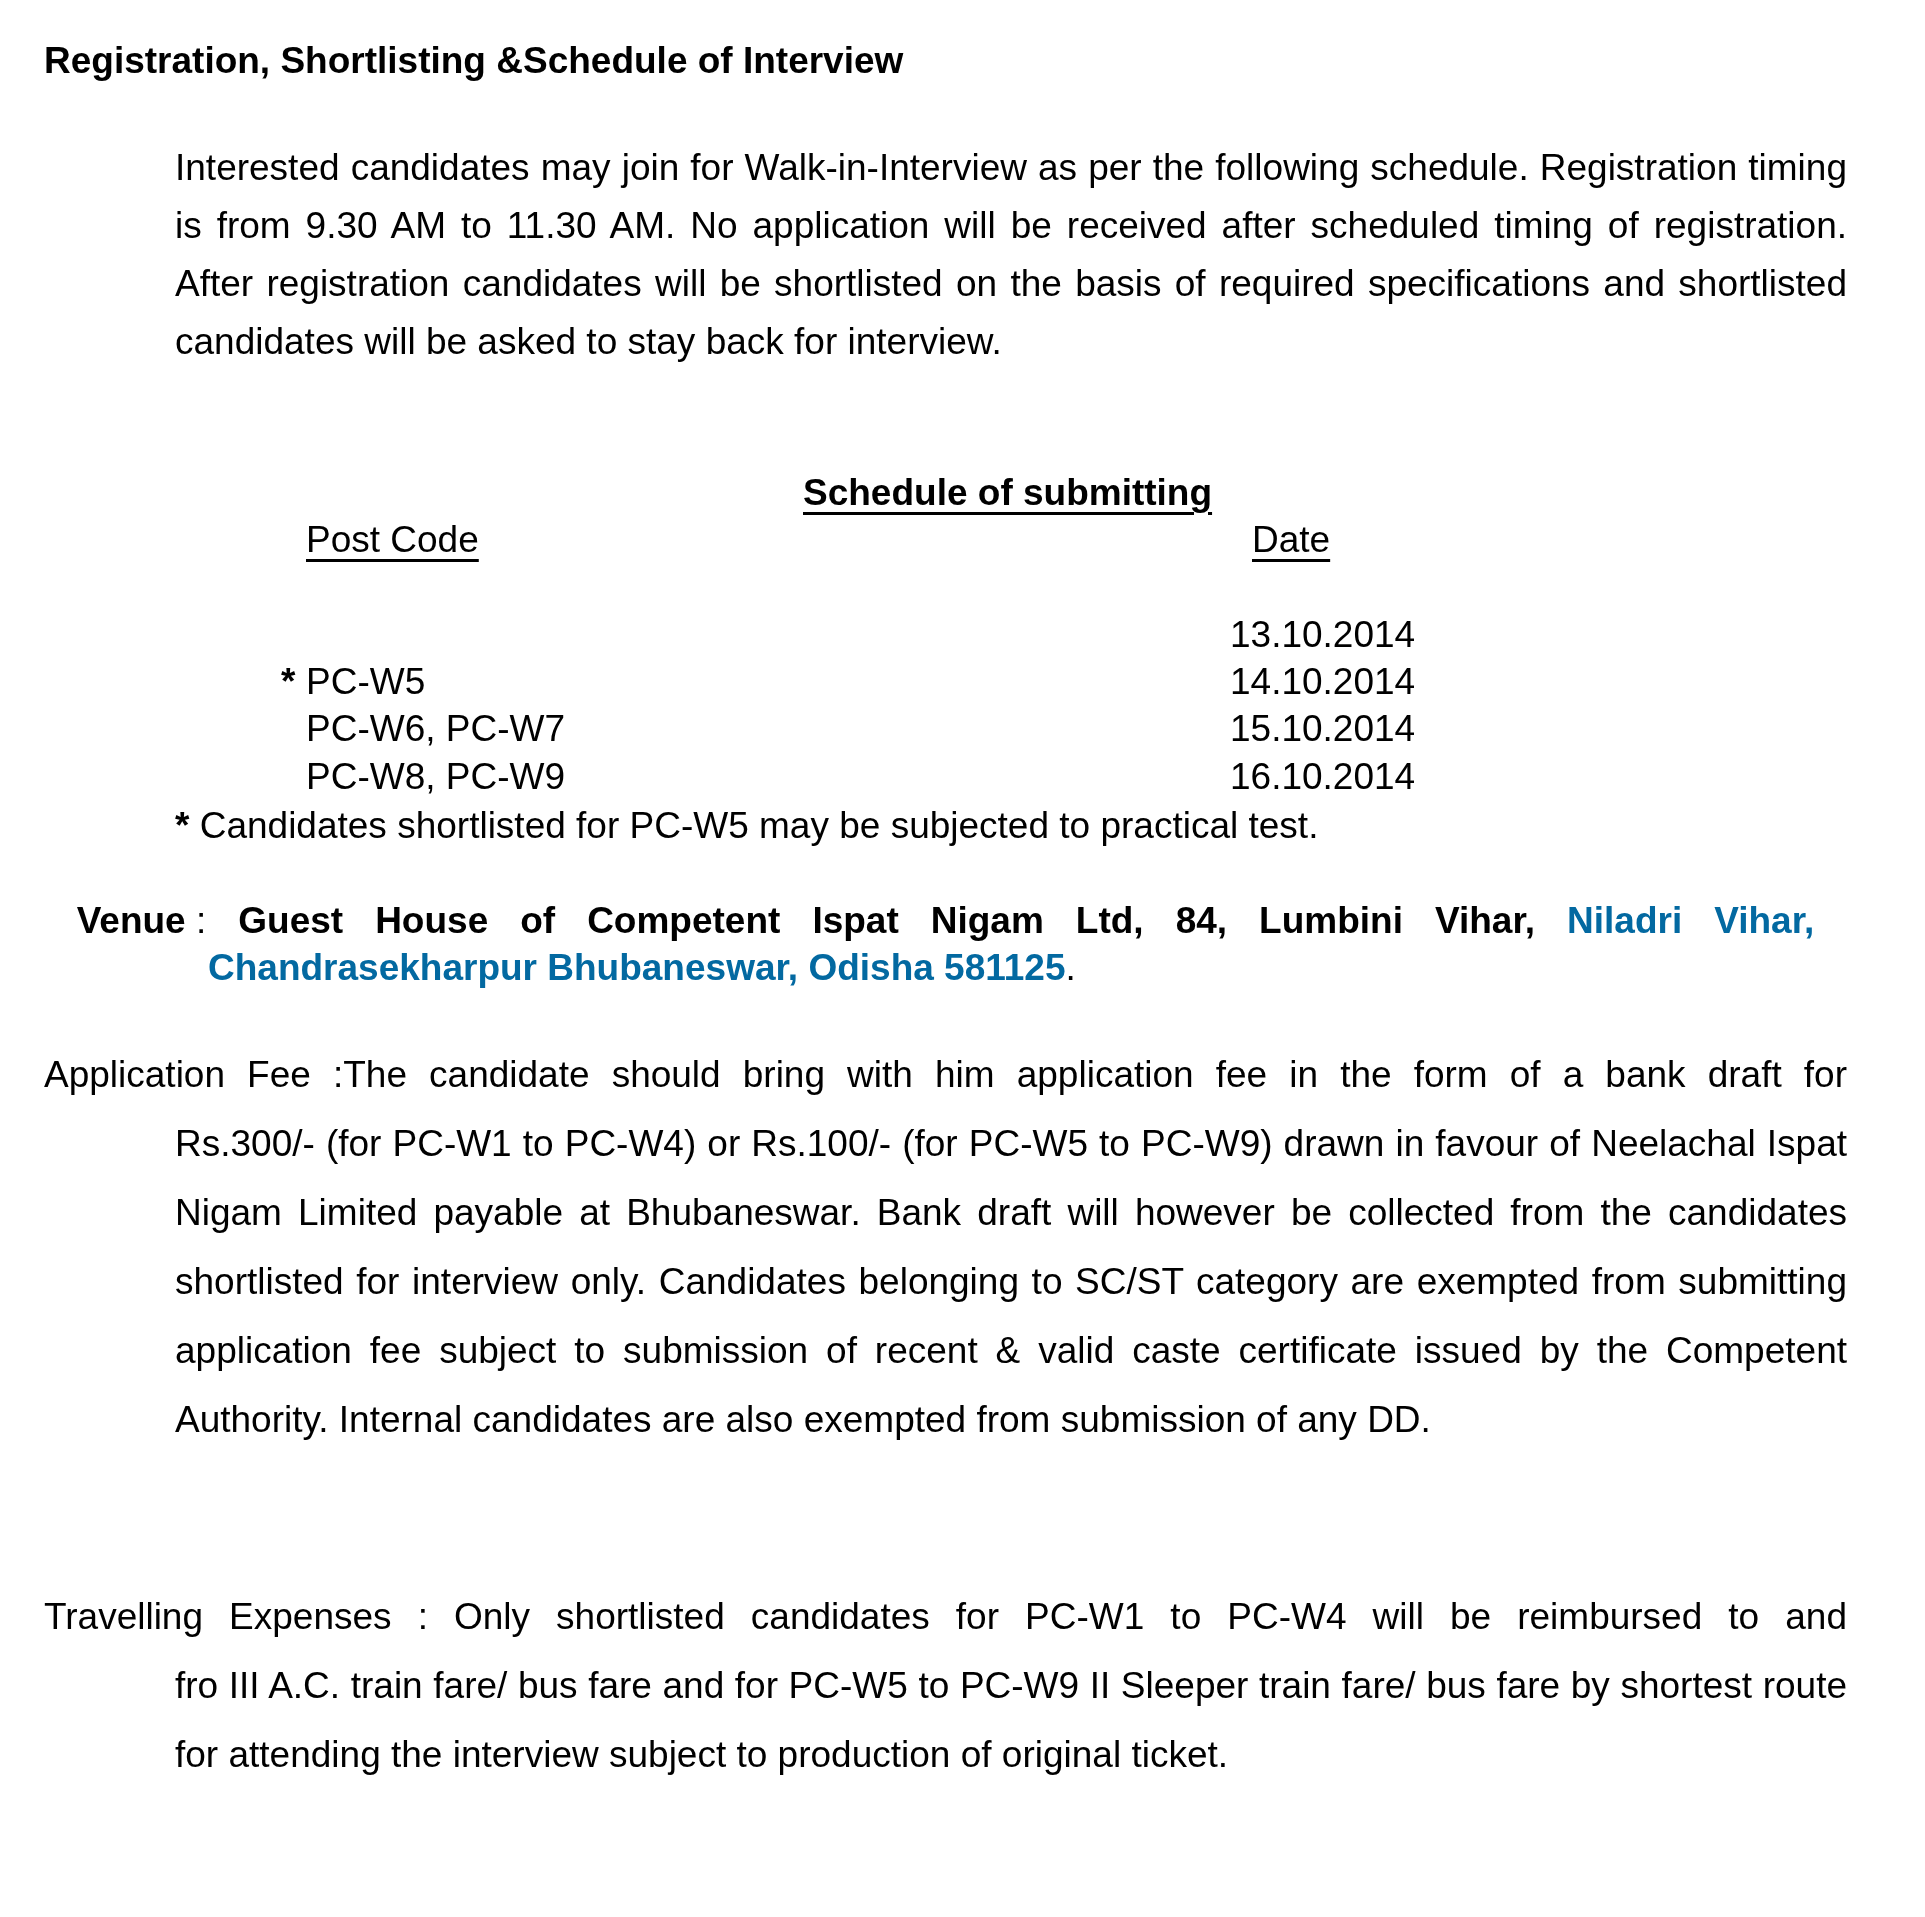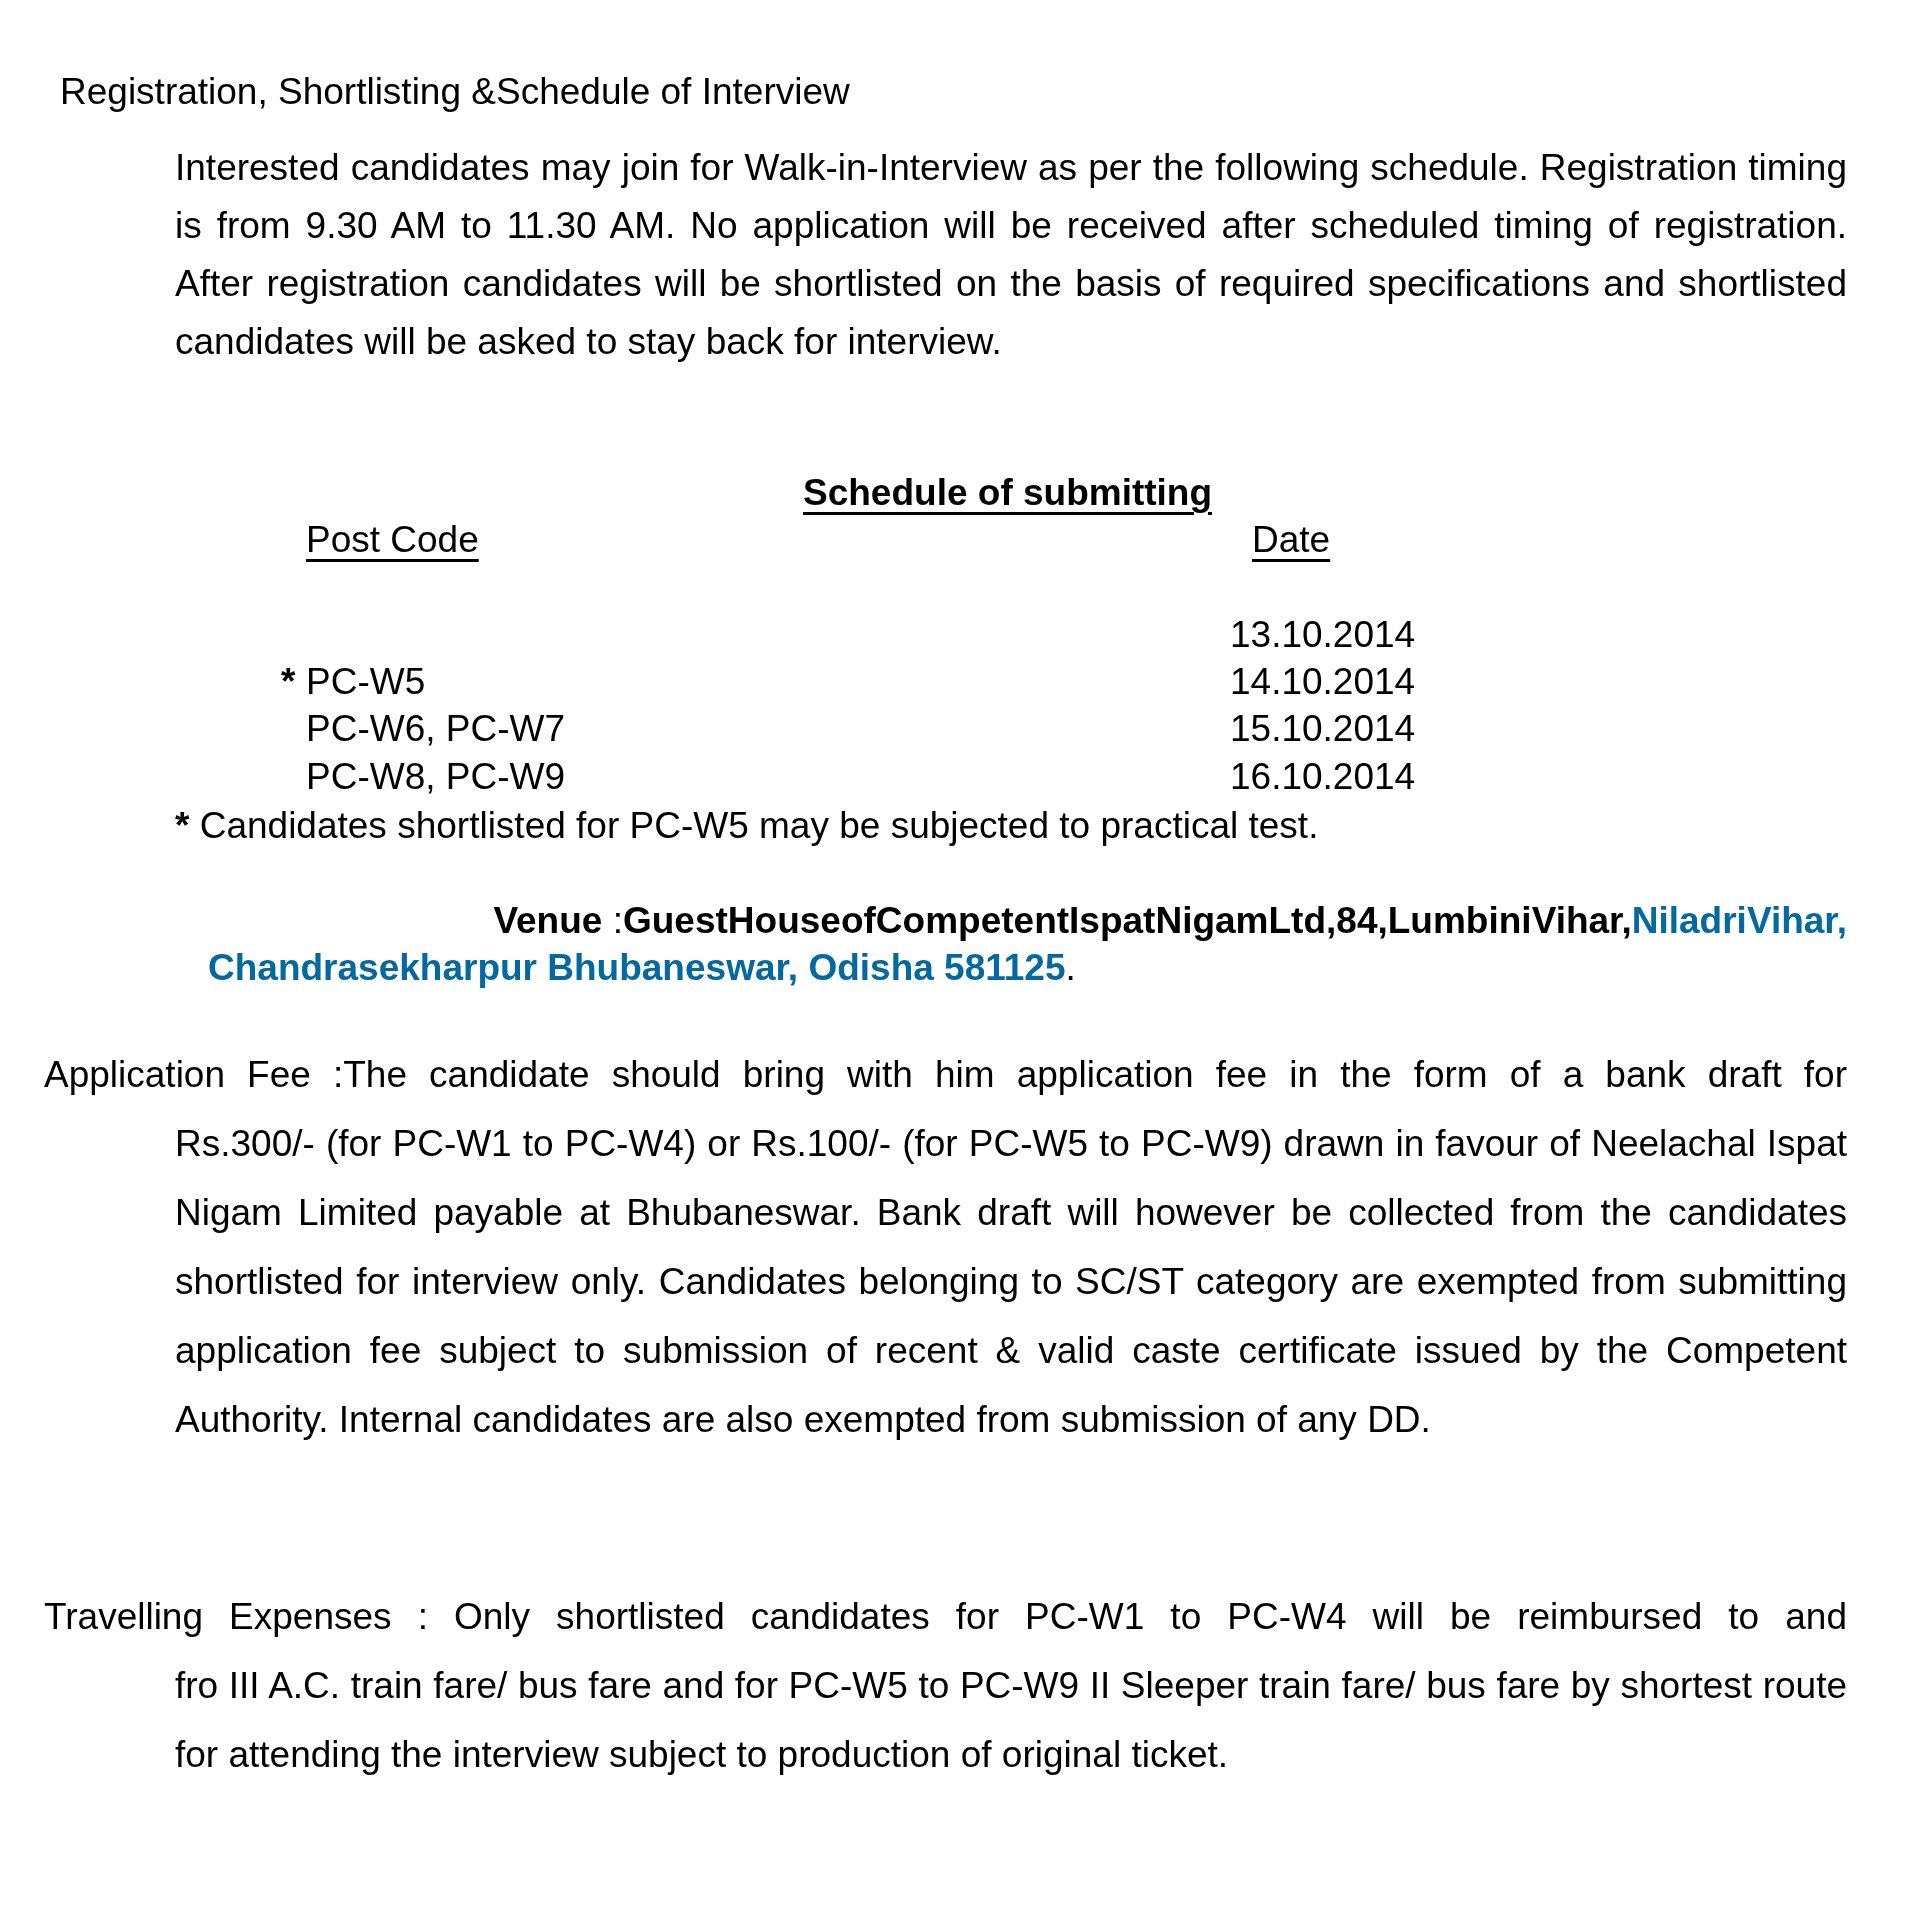--- a/index.html
+++ b/index.html
@@ -1,35 +1,35 @@
 <!DOCTYPE html>
 <html style="font-size:13.5px"><head>
 <meta charset="utf-8">
 <style>
   html, body { margin:0; padding:0; background:#ffffff; }
   body { width:1925px; height:1918px; position:relative; font-family:"Liberation Sans", sans-serif; color:#000; overflow:hidden; }
   .abs { position:absolute; }
-  .h1 { left:44px; top:71px; font-size:37px; font-weight:normal; white-space:nowrap;margin-left:16px; }
+  .h1 { left:44px; top:40px; font-size:37px; font-weight:bold; white-space:nowrap; }
   .para { left:175px; width:1672px; font-size:37px; line-height:58px; text-align:justify; text-align-last:left; }
   .p1 { top:139px; }
   .sched-title { left:803px; top:472px; font-size:37px; font-weight:bold; text-decoration:underline; text-decoration-thickness:3.4px; text-underline-offset:6.7px; white-space:nowrap; }
   .col-head { top:519px; font-size:37px; font-weight:normal; text-decoration:underline; text-decoration-thickness:3.4px; text-underline-offset:6.7px; white-space:nowrap; }
   .ch-post { left:306px; }
   .ch-date { left:1252px; }
   .row { left:0; width:1925px; height:47px; font-size:37px; white-space:nowrap; }
   .row .code { position:absolute; left:306px; }
   .row .star { position:absolute; left:281px; font-weight:bold; }
   .row .date { position:absolute; left:1230px; }
   .note { left:175px; top:805px; font-size:37px; white-space:nowrap; }
   .note .star { font-weight:bold; }
   .venue { left:44px; top:897px; width:1803px; font-size:37px; line-height:47px; }
   .venue .lbl { font-weight:bold; }
   .venue .txt { font-weight:bold; }
   .venue .gray { color:#0369a1; font-weight:bold; }
-  .venue-line1 { display:flex; justify-content:flex-end; white-space:nowrap; }
+  .venue-line1 { display:flex; justify-content:center; white-space:nowrap;gap:32px; }
   .venue-line2 { padding-left:164px; white-space:nowrap; }
   .sec { left:44px; width:1803px; font-size:37px; line-height:69px; }
   .sec .lbl { font-weight:normal; }
   .sec .first { text-align:justify; text-align-last:justify; white-space:nowrap; }
   .sec .rest { padding-left:131px; text-align:justify; text-align-last:left; }
   .fee { top:1040px; }
   .travel { top:1582px; }
 </style>
 </head>
 <body>

